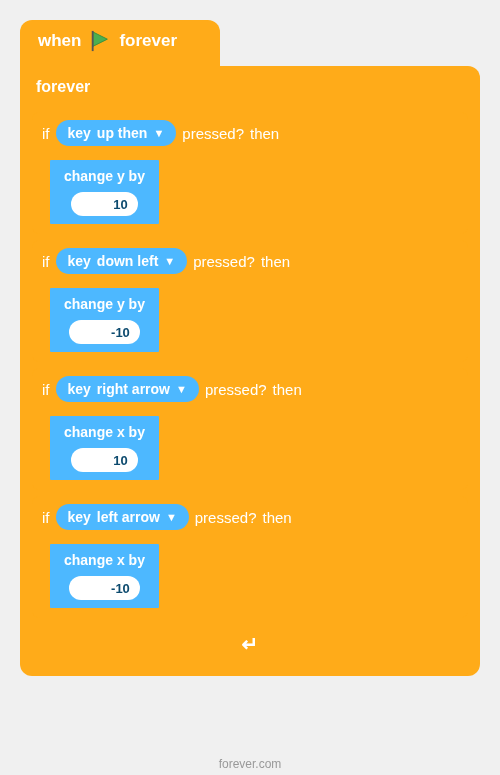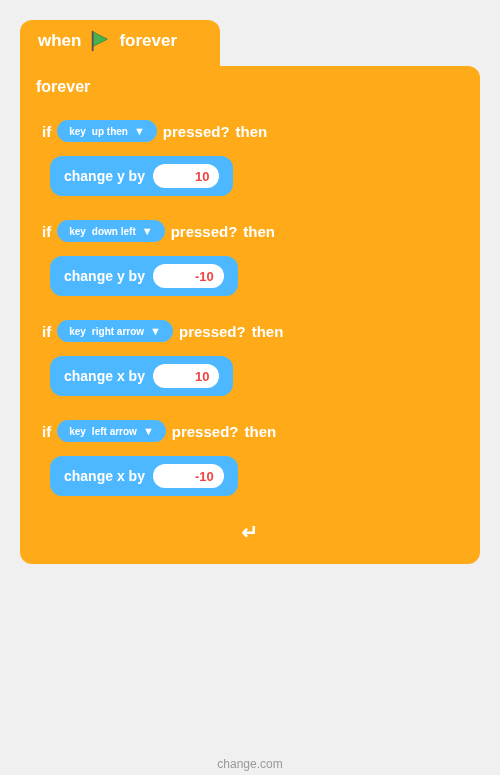--- a/index.html
+++ b/index.html
@@ -81,74 +81,75 @@
       align-items: center;
       gap: 6px;
       padding: 8px 10px;
       background: #ffab19;
       border-radius: 8px 8px 0 0;
     }
 
     .if-text, .then-text, .pressed-text, .key-text {
       color: white;
       font-size: 15px;
-      font-weight: bold;
+      font-weight: normal;
     }
 
     .key-dropdown {
       background: #4db8ff;
       border-radius: 20px;
       padding: 5px 12px;
       display: flex;
       align-items: center;
       gap: 6px;
     }
 
     .key-dropdown-text {
       color: white;
-      font-size: 10px;
+      font-size: 14px;
       font-weight: bold;
     }
 
     .dropdown-arrow {
       color: white;
       font-size: 11px;
     }
 
     .action-row {
       background: #ffab19;
       border-radius: 0 0 8px 8px;
       padding: 6px 10px 10px 18px;
     }
 
     .action-block {
       background: #4db8ff;
-      border-radius: 12px;
+      border-radius: 1px;
       padding: 8px 14px;
       display: inline-flex;
       align-items: center;
       gap: 8px;
+      flex-direction: column;
     }
 
     .action-text {
       color: white;
       font-size: 14px;
       font-weight: bold;
     }
 
     .value-bubble {
       background: white;
       border-radius: 20px;
       padding: 3px 10px;
       min-width: 36px;
       text-align: center;
     }
 
     .value-text {
-      color: #ef4444;
+      color: #0c4a6e;
       font-size: 13px;
       font-weight: bold;
       margin-left: 32px;
     }
 
     
     .forever-end {
       display: flex;
       justify-content: center;
       padding: 8px 0 4px;
@@ -274,13 +275,13 @@
       </div>
     </div>
 
     <div class="forever-end">
       <span class="forever-arrow">↵</span>
     </div>
   </div>
 
 </div>
 
-<div class="watermark">change.com</div>
+<div class="watermark">forever.com</div>
 
 </body></html>

